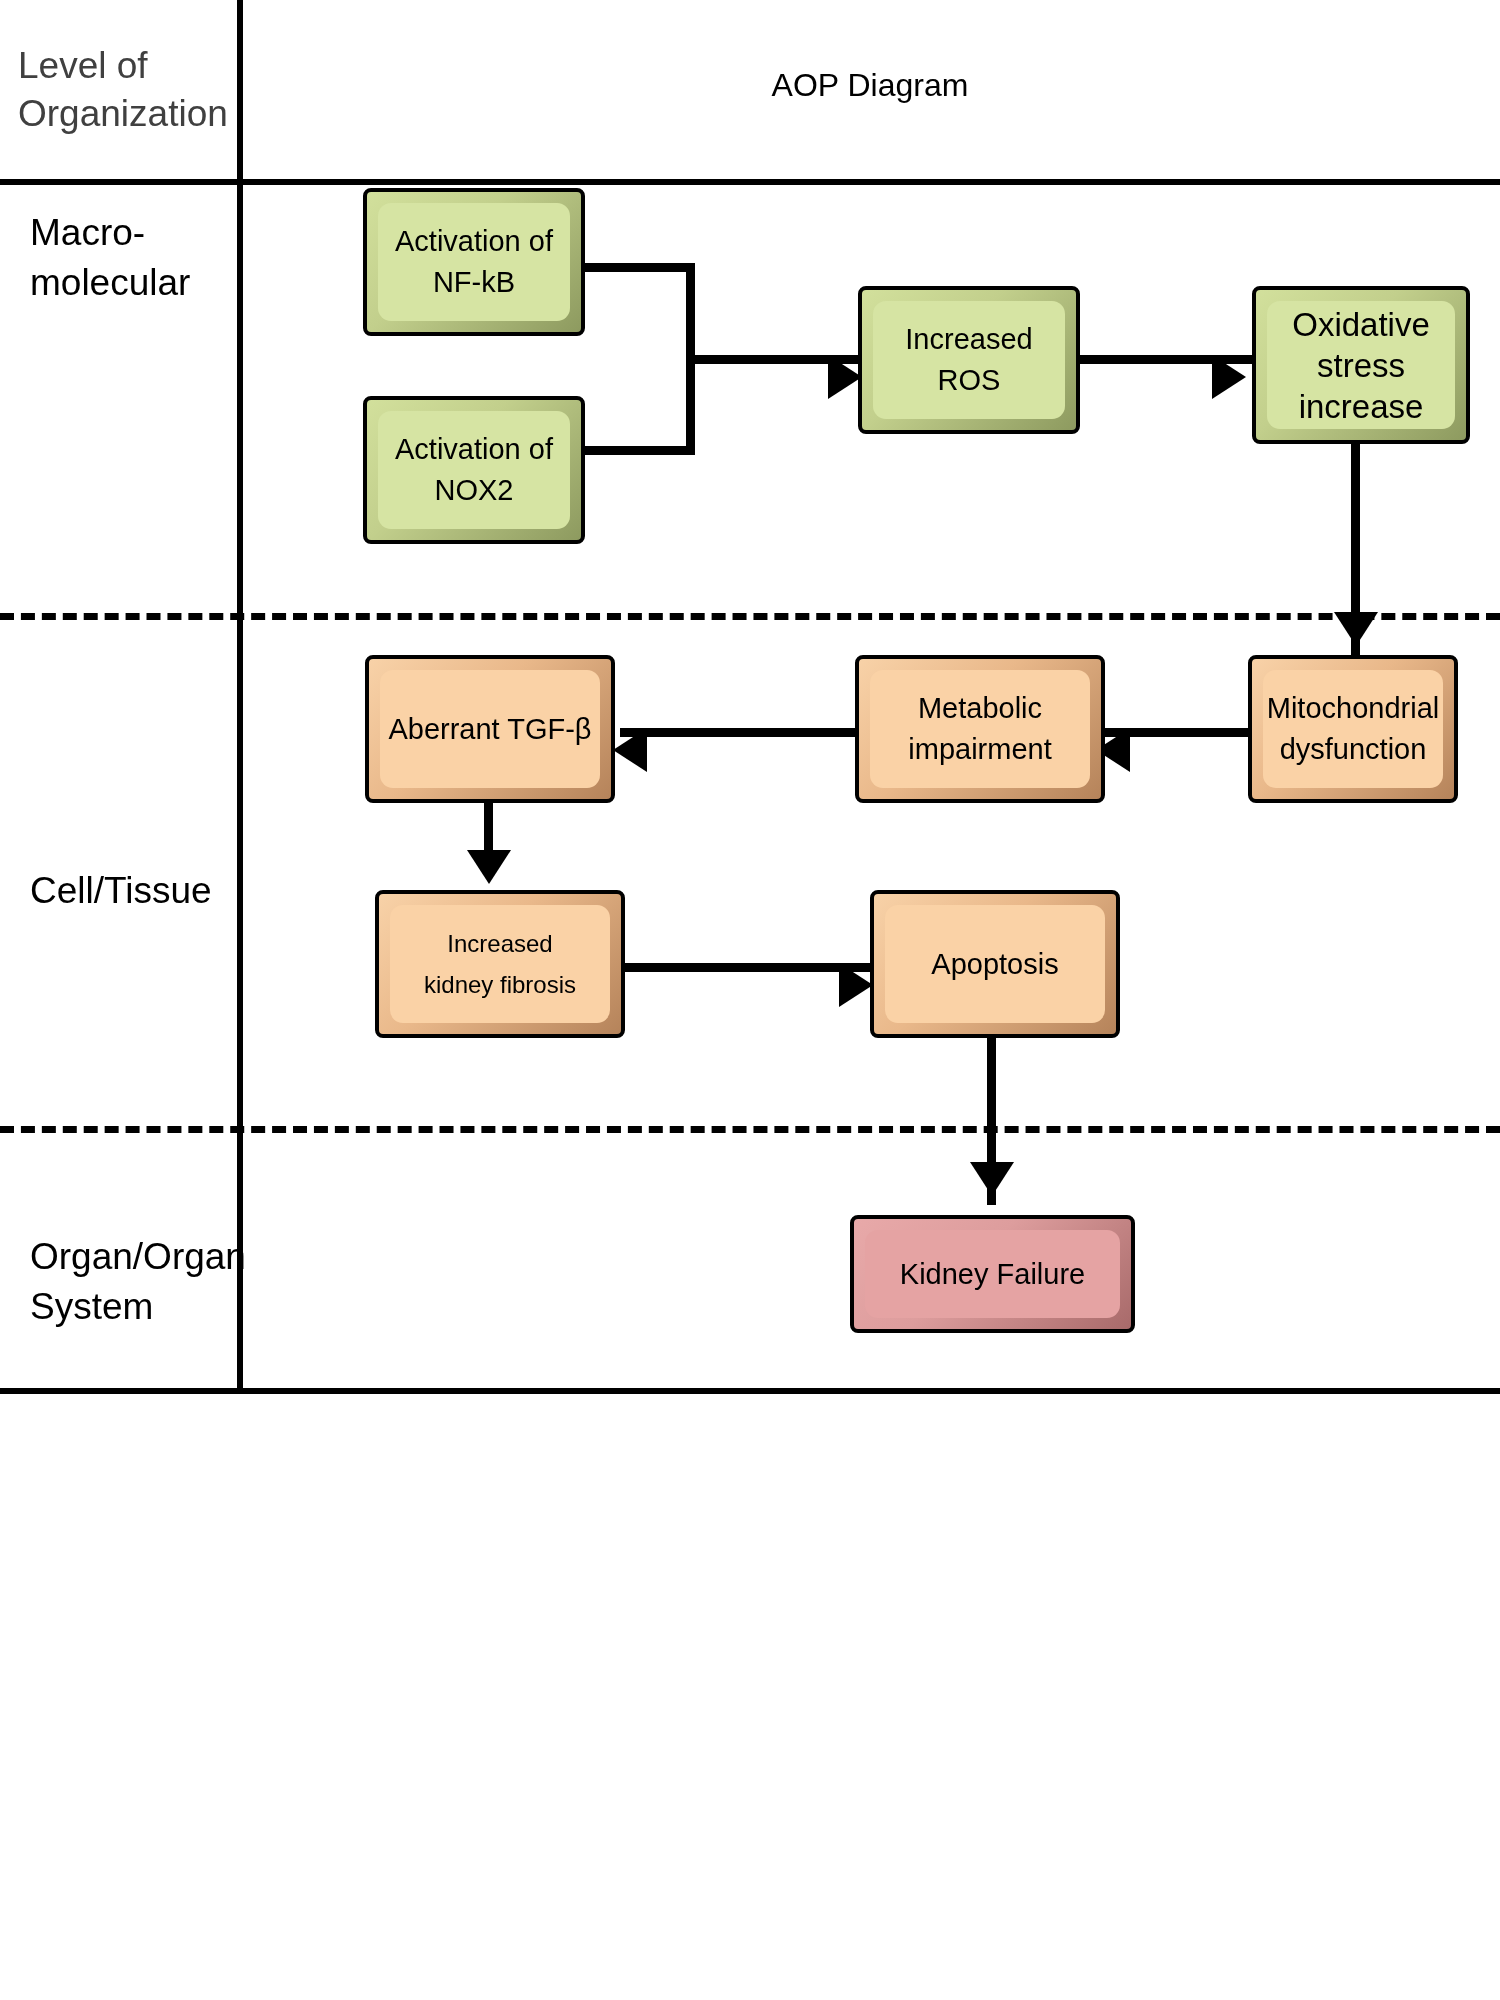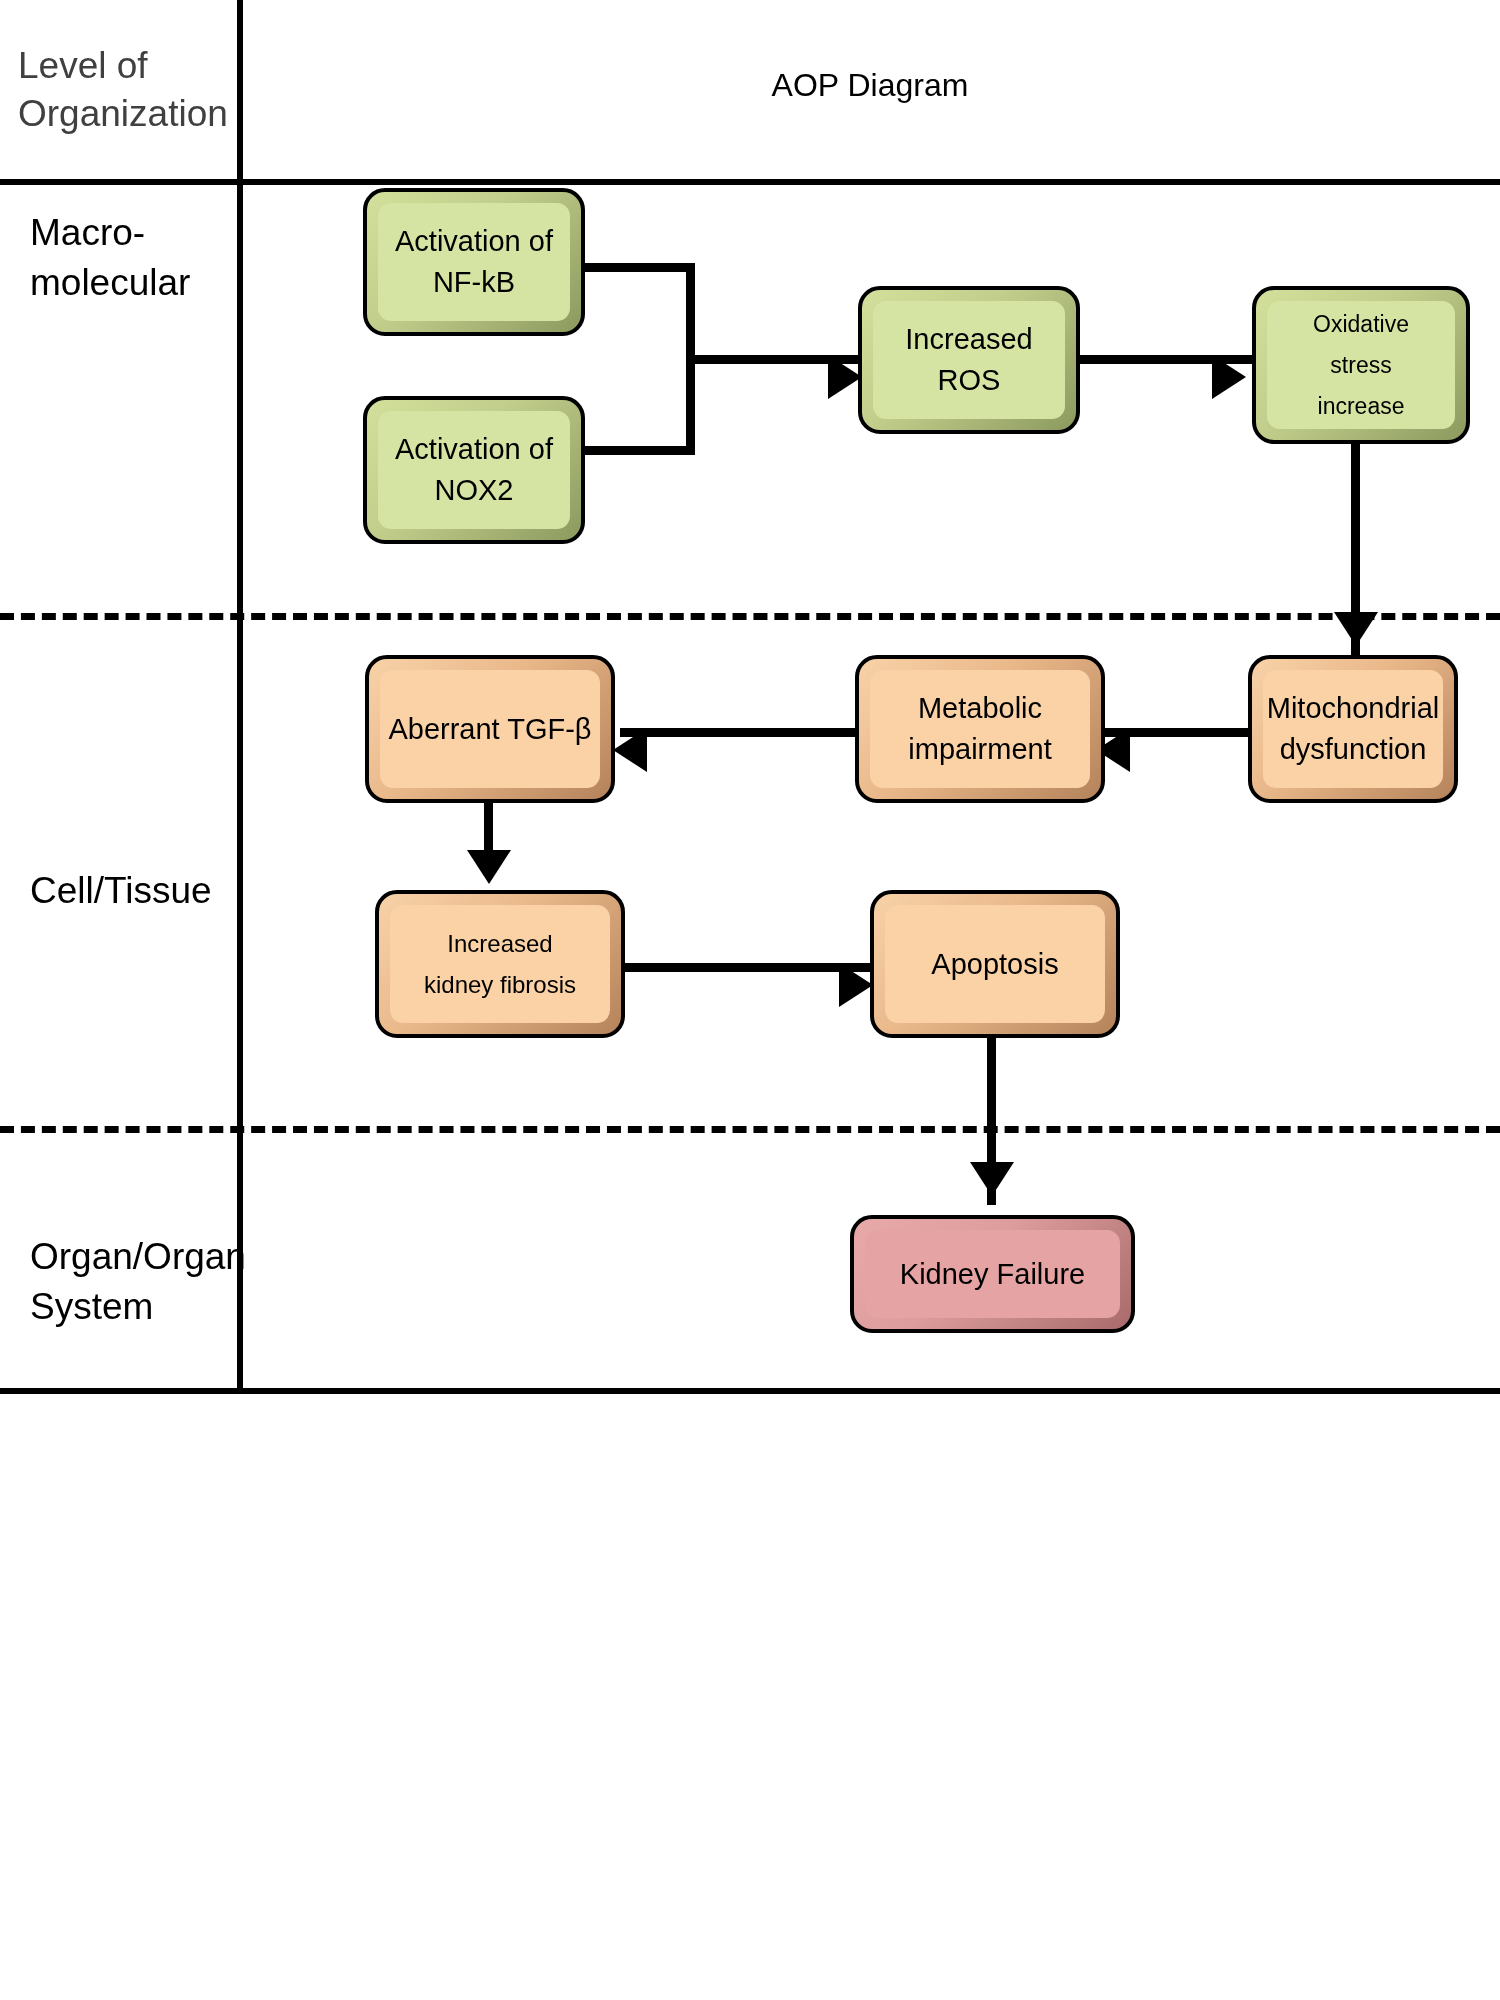--- a/index.html
+++ b/index.html
@@ -65,21 +65,21 @@
     line-height: 50px;
     color: #000000;
     white-space: pre-line;
   }
 
   
   .node {
     position: absolute;
     box-sizing: border-box;
     border: 4px solid #000000;
-    border-radius: 22px;
+    border-radius: 8px;
     display: flex;
     align-items: center;
     justify-content: center;
     text-align: center;
     color: #000000;
     white-space: pre-line;
     padding: 2px 10px;
     z-index: 5;
   }
   .node .node-label { position: relative; z-index: 3; }
@@ -209,21 +209,21 @@
 
   <div class="node green" style="left:363px; top:396px; width:222px; height:148px; font-size:29px; line-height:41px;">
     <span class="node-label">Activation of
 NOX2</span>
   </div>
 
   <div class="node green" style="left:858px; top:286px; width:222px; height:148px; font-size:29px; line-height:41px;">
     <span class="node-label">Increased ROS</span>
   </div>
 
-  <div class="node green" style="left:1252px; top:286px; width:218px; height:158px; font-size:23px; line-height:41px;">
+  <div class="node green" style="left:1252px; top:286px; width:218px; height:158px; font-size:33px; line-height:41px;">
     <span class="node-label">Oxidative
 stress
 increase</span>
   </div>
 
   <div class="node orange" style="left:1248px; top:655px; width:210px; height:148px; font-size:29px; line-height:41px;">
     <span class="node-label">Mitochondrial
 dysfunction</span>
   </div>
 

